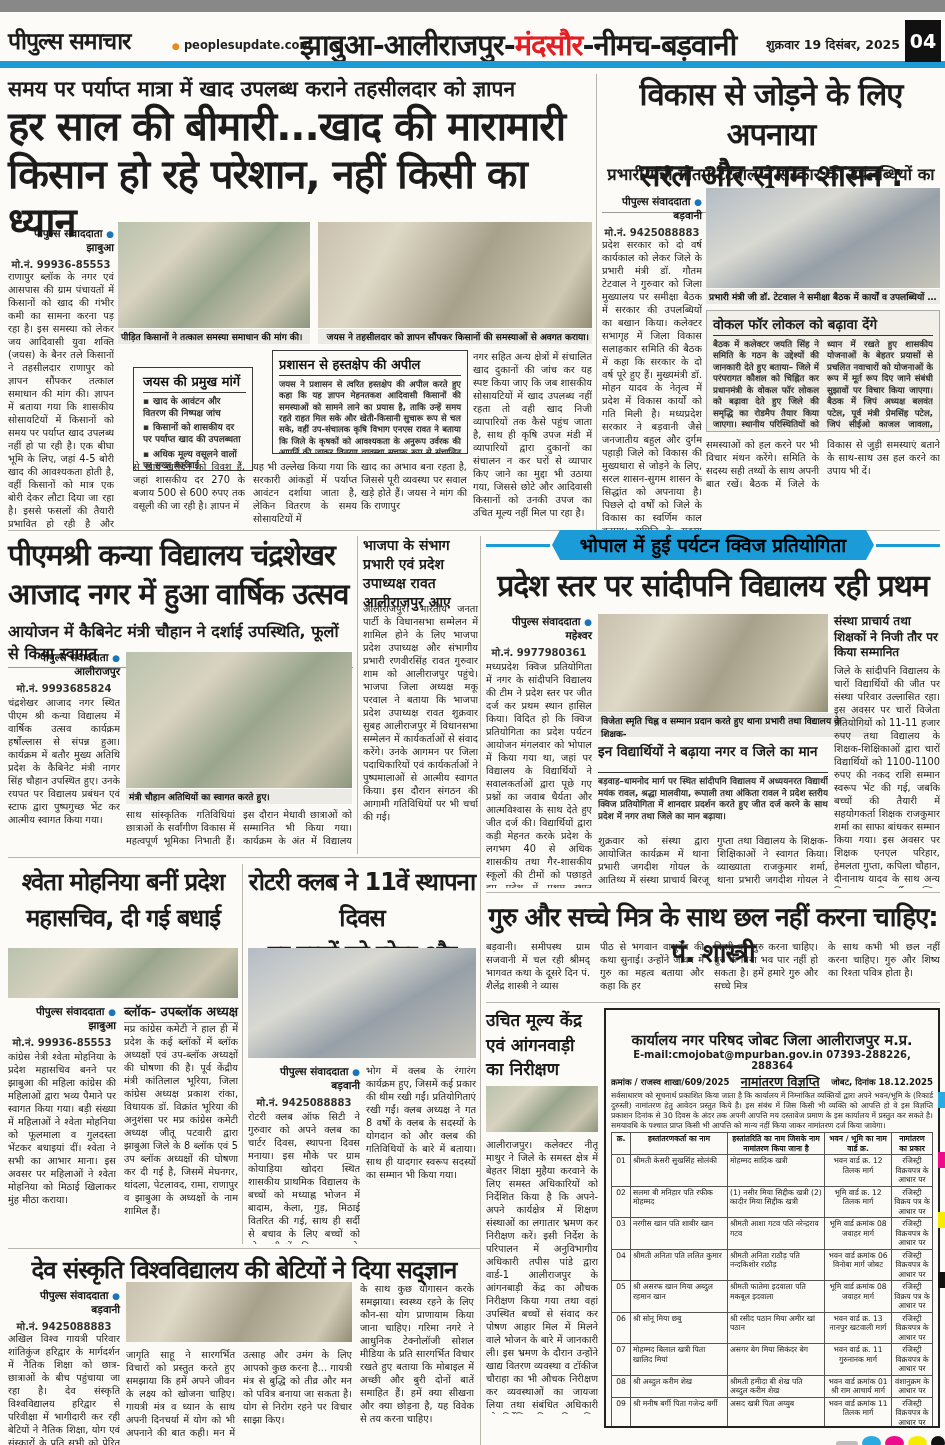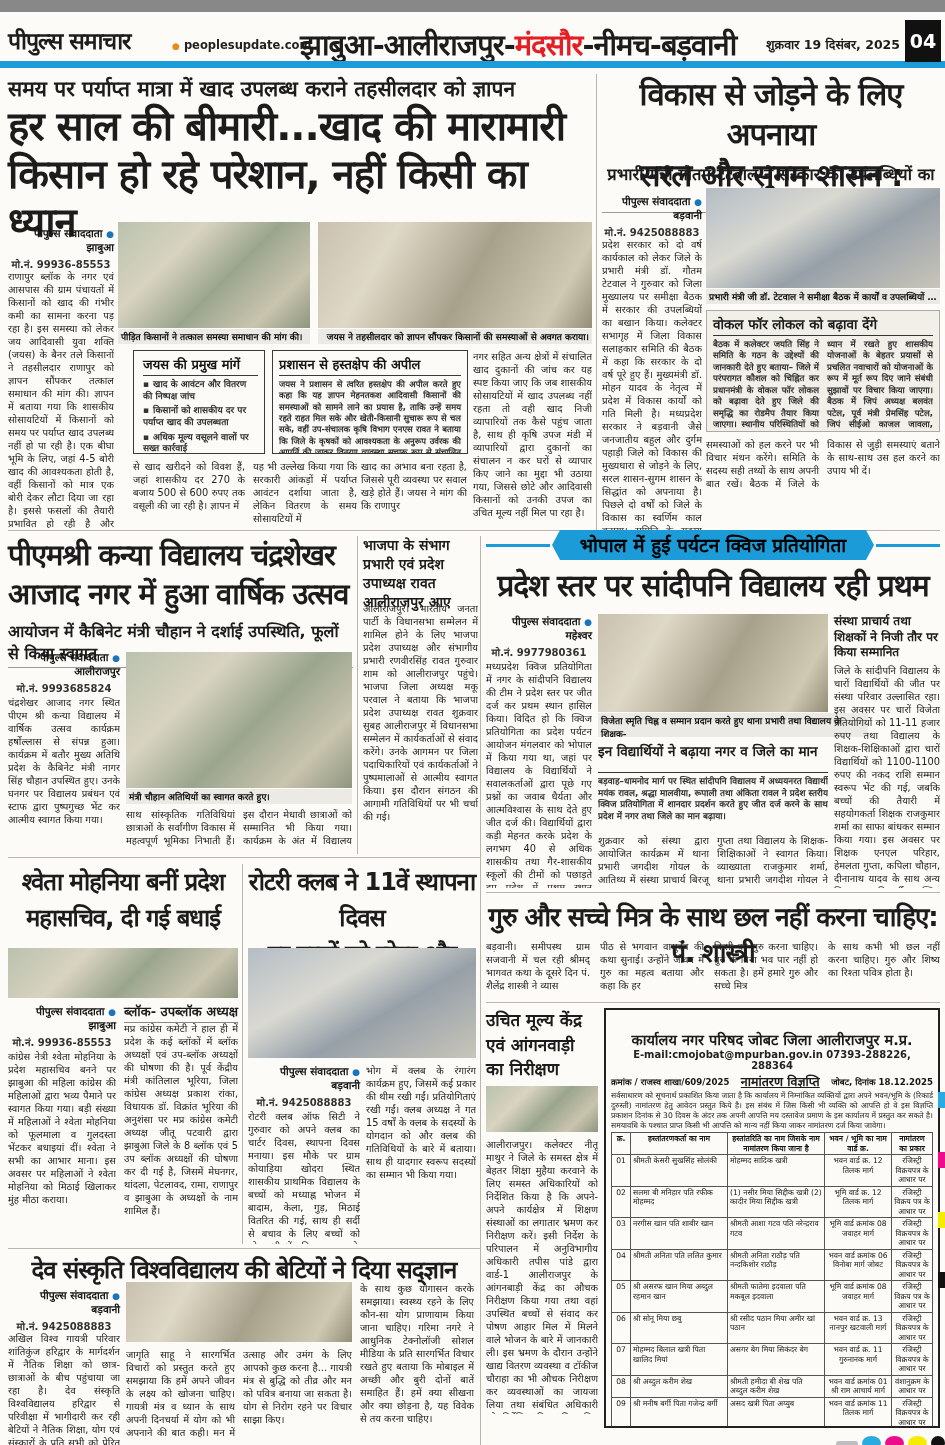--- a/index.html
+++ b/index.html
@@ -63,21 +63,21 @@
   <div class="abs byline" style="left:8px;top:214px;width:106px;">
     <div class="ag"><span>पीपुल्स संवाददाता</span> <span class="dot">●</span> <span>झाबुआ</span></div>
     <div class="ph">मो.नं. 99936-85553</div>
   </div>
   <div class="abs photo" style="left:118px;top:210px;width:192px;height:106px;"></div>
   <div class="abs caption" style="left:118px;top:317px;width:192px;">पीड़ित किसानों ने तत्काल समस्या समाधान की मांग की।</div>
   <div class="abs photo2" style="left:318px;top:210px;width:274px;height:106px;"></div>
   <div class="abs caption" style="left:318px;top:317px;width:274px;text-align:right;">जयस ने तहसीलदार को ज्ञापन सौंपकर किसानों की समस्याओं से अवगत कराया।</div>
   <div class="abs body-txt" style="left:8px;top:258px;width:106px;height:258px;">राणापुर ब्लॉक के नगर एवं आसपास की ग्राम पंचायतों में किसानों को खाद की गंभीर कमी का सामना करना पड़ रहा है। इस समस्या को लेकर जय आदिवासी युवा शक्ति (जयस) के बैनर तले किसानों ने तहसीलदार राणापुर को ज्ञापन सौंपकर तत्काल समाधान की मांग की। ज्ञापन में बताया गया कि शासकीय सोसायटियों में किसानों को समय पर पर्याप्त खाद उपलब्ध नहीं हो पा रही है। एक बीघा भूमि के लिए, जहां 4-5 बोरी खाद की आवश्यकता होती है, वहीं किसानों को मात्र एक बोरी देकर लौटा दिया जा रहा है। इससे फसलों की तैयारी प्रभावित हो रही है और किसानों की चिंता बढ़ती जा रही है। खाद की कमी के चलते किसान मजबूरी में खुले बाजार</div>
 
-  <div class="abs nbox" style="left:133px;top:338px;width:132px;height:104px;padding-left:9px;">
+  <div class="abs nbox" style="left:133px;top:355px;width:120px;height:104px;padding-left:9px;">
     <div class="bt" style="font-size:13px;">जयस की प्रमुख मांगें</div>
     <ul class="bullets">
         <li>खाद के आवंटन और वितरण की निष्पक्ष जांच</li>
         <li>किसानों को शासकीय दर पर पर्याप्त खाद की उपलब्धता</li>
         <li>अधिक मूल्य वसूलने वालों पर सख्त कार्रवाई</li>
       </ul>
   </div>
   <div class="abs nbox" style="left:272px;top:338px;width:196px;height:104px;">
     <div class="bt" style="font-size:13px;">प्रशासन से हस्तक्षेप की अपील</div>
     <div class="btx" style="font-size:8.4px;">जयस ने प्रशासन से त्वरित हस्तक्षेप की अपील करते हुए कहा कि यह ज्ञापन मेहनतकश आदिवासी किसानों की समस्याओं को सामने लाने का प्रयास है, ताकि उन्हें समय रहते राहत मिल सके और खेती-किसानी सुचारू रूप से चल सके, वहीं उप-संचालक कृषि विभाग एनएस रावत ने बताया कि जिले के कृषकों को आवश्यकता के अनुरूप उर्वरक की आपूर्ति की जाकर वितरण व्यवस्था सुचारू रूप से संचालित है। जिला प्रशासन द्वारा भी समय-समय पर उर्वरक भंडारण, वितरण, शेष की समीक्षा की जाती है।</div>
@@ -110,21 +110,21 @@
 
   <div class="abs hl" style="left:8px;top:524px;width:345px;font-size:29px;line-height:1.35;letter-spacing:-1px;">
     <div>पीएमश्री कन्या विद्यालय चंद्रशेखर</div>
     <div>आजाद नगर में हुआ वार्षिक उत्सव</div>
   </div>
   <div class="abs hl" style="left:8px;top:608px;width:345px;font-size:16px;border-bottom:1px solid #999;padding-bottom:3px;">आयोजन में कैबिनेट मंत्री चौहान ने दर्शाई उपस्थिति, फूलों से किया स्वागत</div>
   <div class="abs byline" style="left:8px;top:638px;width:112px;">
     <div class="ag"><span>पीपुल्स संवाददाता</span> <span class="dot">●</span> <span>आलीराजपुर</span></div>
     <div class="ph">मो.नं. 9993685824</div>
   </div>
-  <div class="abs body-txt" style="left:8px;top:684px;width:112px;height:158px;">चंद्रशेखर आजाद नगर स्थित पीएम श्री कन्या विद्यालय में वार्षिक उत्सव कार्यक्रम हर्षोल्लास से संपन्न हुआ। कार्यक्रम में बतौर मुख्य अतिथि प्रदेश के कैबिनेट मंत्री नागर सिंह चौहान उपस्थित हुए। उनके घनगर पर विद्यालय प्रबंधन एवं स्टाफ द्वारा पुष्पगुच्छ भेंट कर आत्मीय स्वागत किया गया।</div>
+  <div class="abs body-txt" style="left:8px;top:684px;width:112px;height:158px;">चंद्रशेखर आजाद नगर स्थित पीएम श्री कन्या विद्यालय में वार्षिक उत्सव कार्यक्रम हर्षोल्लास से संपन्न हुआ। कार्यक्रम में बतौर मुख्य अतिथि प्रदेश के कैबिनेट मंत्री नागर सिंह चौहान उपस्थित हुए। उनके रयपत पर विद्यालय प्रबंधन एवं स्टाफ द्वारा पुष्पगुच्छ भेंट कर आत्मीय स्वागत किया गया।</div>
   <div class="abs photo" style="left:126px;top:640px;width:226px;height:136px;"></div>
   <div class="abs caption" style="left:126px;top:777px;width:226px;">मंत्री चौहान अतिथियों का स्वागत करते हुए।</div>
   <div class="abs body-txt cols2" style="left:126px;top:796px;width:226px;height:46px;">साथ सांस्कृतिक गतिविधियां छात्राओं के सर्वांगीण विकास में महत्वपूर्ण भूमिका निभाती हैं। इस दौरान मेधावी छात्राओं को सम्मानित भी किया गया। कार्यक्रम के अंत में विद्यालय की ओर से सभी अतिथियों का आभार व्यक्त किया गया। इस अवसर पर शिक्षक-शिक्षिकाएं, अभिभावक, अन्य जनप्रतिनिधि एवं बड़ी संख्या में छात्राएं मौजूद रहीं। आयोजन को लेकर विद्यालय प्राचार्य एवं स्टाफ उत्साहित नजर आया।</div>
 
   <div class="abs vrule" style="left:357px;top:524px;height:318px;"></div>
   <div class="abs hl" style="left:363px;top:524px;width:115px;font-size:14px;line-height:1.35;">भाजपा के संभाग प्रभारी एवं प्रदेश उपाध्यक्ष रावत आलीराजपुर आए</div>
   <div class="abs body-txt" style="left:363px;top:590px;width:115px;height:252px;">आलीराजपुर। भारतीय जनता पार्टी के विधानसभा सम्मेलन में शामिल होने के लिए भाजपा प्रदेश उपाध्यक्ष और संभागीय प्रभारी रणवीरसिंह रावत गुरुवार शाम को आलीराजपुर पहुंचे। भाजपा जिला अध्यक्ष मकू परवाल ने बताया कि भाजपा प्रदेश उपाध्यक्ष रावत शुक्रवार सुबह आलीराजपुर में विधानसभा सम्मेलन में कार्यकर्ताओं से संवाद करेंगे। उनके आगमन पर जिला पदाधिकारियों एवं कार्यकर्ताओं ने पुष्पमालाओं से आत्मीय स्वागत किया। इस दौरान संगठन की आगामी गतिविधियों पर भी चर्चा की गई।</div>
 
   <div class="abs vrule" style="left:480px;top:524px;height:916px;"></div>
   <div class="abs ribbon-line" style="left:486px;top:532px;width:64px;"></div>
@@ -169,21 +169,21 @@
   <div class="abs hl" style="left:248px;top:852px;width:228px;font-size:24px;line-height:1.5;text-align:center;letter-spacing:-1px;">
     <div>रोटरी क्लब ने 11वें स्थापना दिवस</div>
     <div>पर बच्चों को स्वेटर और मिठाई दी</div>
   </div>
   <div class="abs photo3" style="left:248px;top:936px;width:228px;height:110px;"></div>
   <div class="abs byline" style="left:248px;top:1052px;width:112px;">
     <div class="ag"><span>पीपुल्स संवाददाता</span> <span class="dot">●</span> <span>बड़वानी</span></div>
     <div class="ph">मो.नं. 9425088883</div>
   </div>
   <div class="abs body-txt" style="left:248px;top:1098px;width:112px;height:134px;">रोटरी क्लब ऑफ सिटी ने गुरुवार को अपने क्लब का चार्टर दिवस, स्थापना दिवस मनाया। इस मौके पर ग्राम कोयाड़िया खोदरा स्थित शासकीय प्राथमिक विद्यालय के बच्चों को मध्याह्न भोजन में बादाम, केला, गुड़, मिठाई वितरित की गई, साथ ही सर्दी से बचाव के लिए बच्चों को स्वेटर भी भेंट किए गए। इसके बाद शाम को स्थानीय होटल कृष्णा में क्लब का स्थापना दिवस समारोह मनाया गया।</div>
-  <div class="abs body-txt" style="left:366px;top:1052px;width:110px;height:180px;">भोग में क्लब के रंगारंग कार्यक्रम हुए, जिसमें कई प्रकार की थीम रखी गईं। प्रतियोगिताएं रखी गईं। क्लब अध्यक्ष ने गत 15 वर्षों के क्लब के सदस्यों के योगदान को और क्लब की गतिविधियों के बारे में बताया। साथ ही यादगार स्वरूप सदस्यों का सम्मान भी किया गया।</div>
+  <div class="abs body-txt" style="left:366px;top:1052px;width:110px;height:180px;">भोग में क्लब के रंगारंग कार्यक्रम हुए, जिसमें कई प्रकार की थीम रखी गईं। प्रतियोगिताएं रखी गईं। क्लब अध्यक्ष ने गत 8 वर्षों के क्लब के सदस्यों के योगदान को और क्लब की गतिविधियों के बारे में बताया। साथ ही यादगार स्वरूप सदस्यों का सम्मान भी किया गया।</div>
 
   <div class="abs hl" style="left:486px;top:886px;width:454px;font-size:26px;text-align:center;letter-spacing:-1px;">गुरु और सच्चे मित्र के साथ छल नहीं करना चाहिए: पं. शास्त्री</div>
   <div class="abs body-txt" style="left:486px;top:928px;width:104px;height:60px;">बड़वानी। समीपस्थ ग्राम सजवानी में चल रही श्रीमद् भागवत कथा के दूसरे दिन पं. शैलेंद्र शास्त्री ने व्यास</div>
   <div class="abs body-txt" style="left:600px;top:928px;width:104px;height:60px;">पीठ से भगवान वासुदेव की कथा सुनाई। उन्होंने जीवन में गुरु का महत्व बताया और कहा कि हर</div>
   <div class="abs body-txt" style="left:714px;top:928px;width:104px;height:60px;">किसी को गुरु करना चाहिए। गुरु के बिना भव पार नहीं हो सकता है। हमें हमारे गुरु और सच्चे मित्र</div>
   <div class="abs body-txt" style="left:828px;top:928px;width:112px;height:60px;">के साथ कभी भी छल नहीं करना चाहिए। गुरु और शिष्य का रिश्ता पवित्र होता है।</div>
   <div class="abs hrule" style="left:486px;top:990px;width:454px;"></div>
 
   <div class="abs hl" style="left:486px;top:996px;width:112px;font-size:17px;line-height:1.45;">
     <div>उचित मूल्य केंद्र</div>

